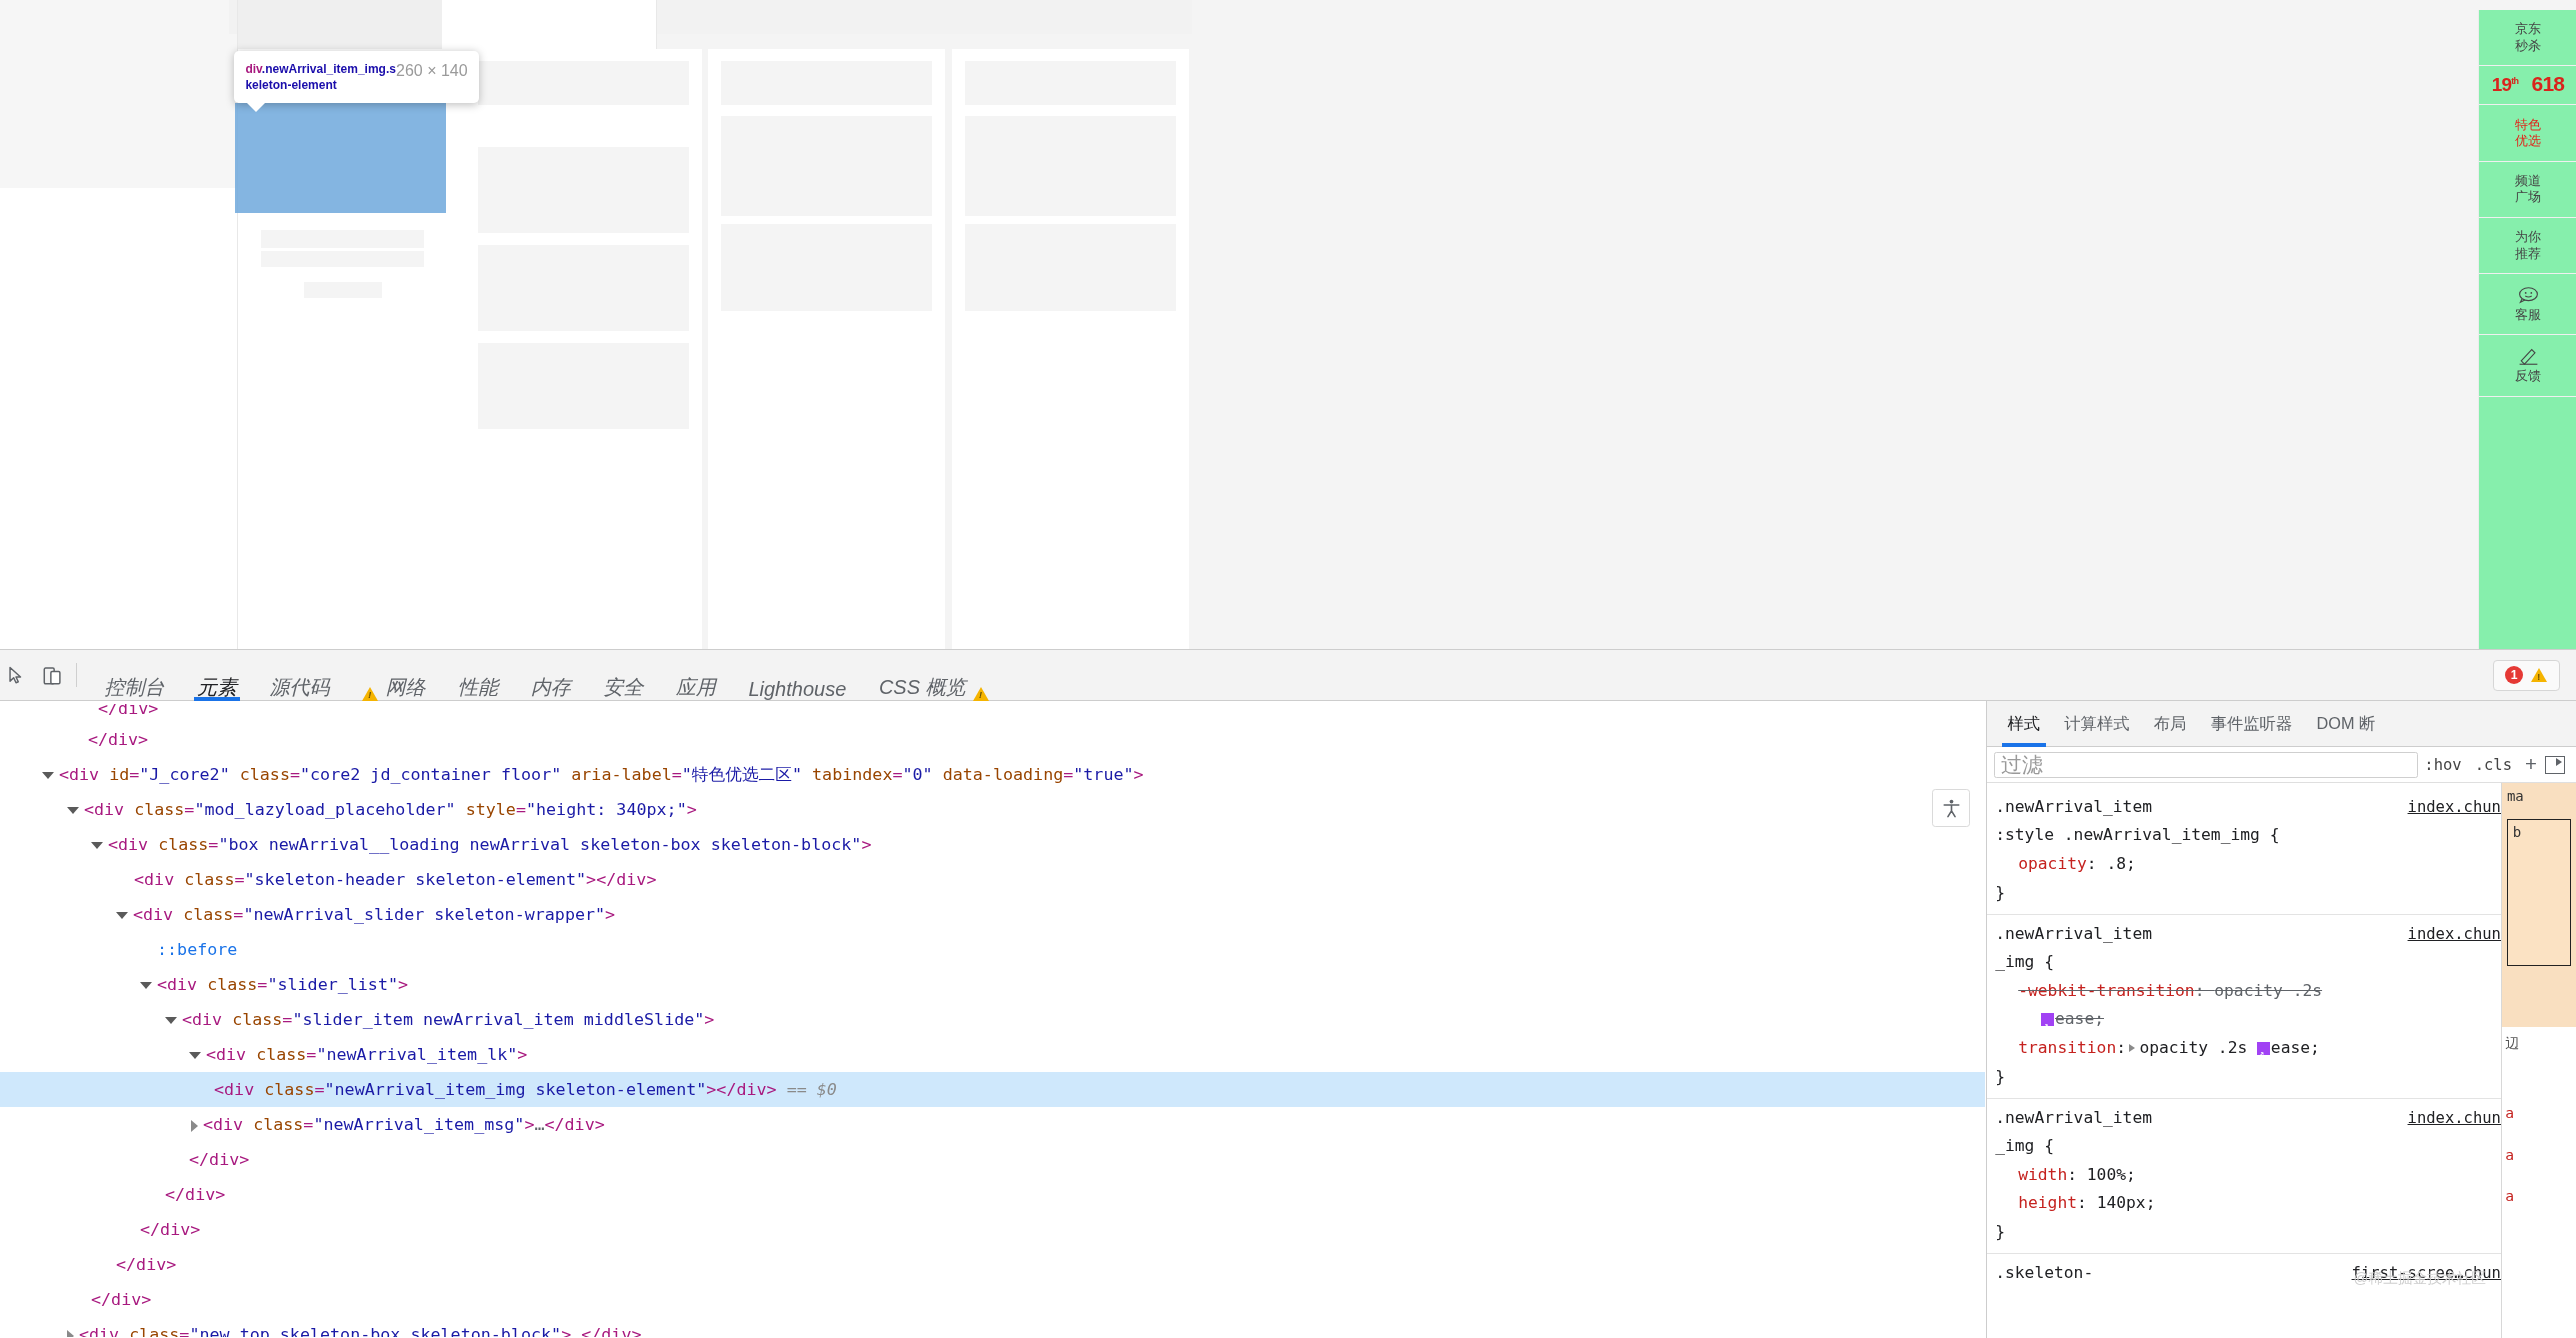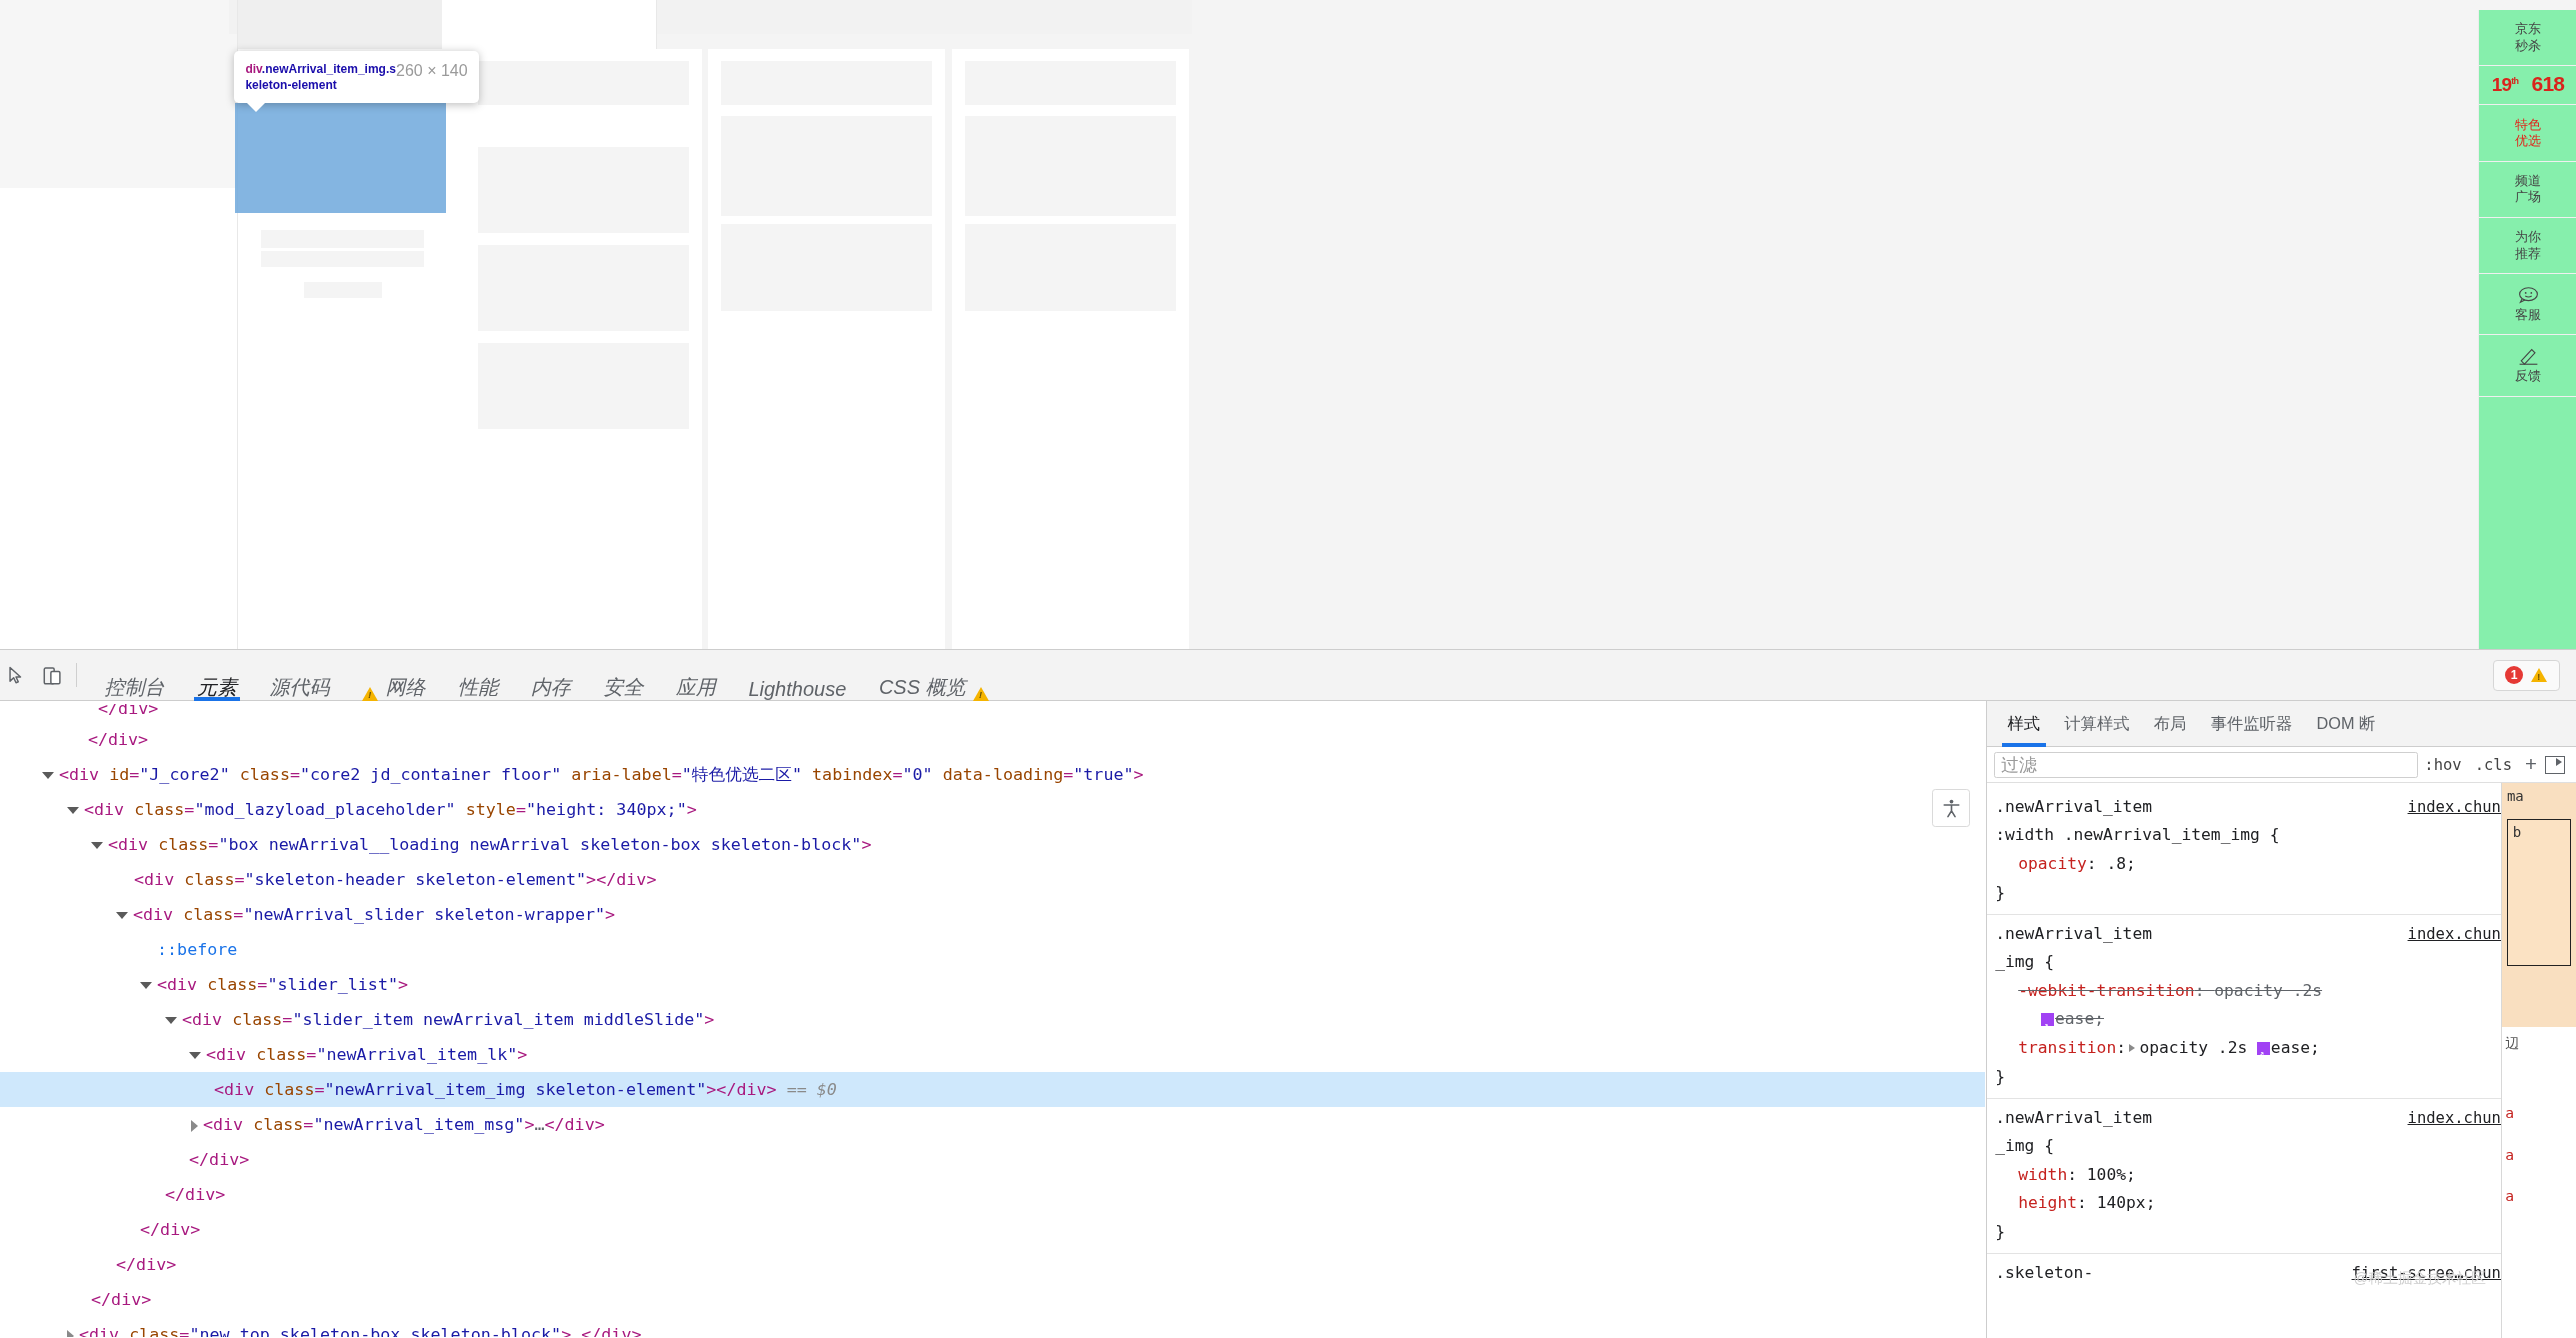--- a/index.html
+++ b/index.html
@@ -315,21 +315,21 @@
     display: flex; align-items: center;
     border-bottom: 0.8px solid #dfdfdf;
     padding: 0 6.5px;
     background: #ffffff;
   }
   #filter-input {
     flex: 1;
     height: 26px;
     border: 0.8px solid #cfcfcf;
     border-radius: 2.4px;
-    font-size: 18px;
+    font-size: 21px;
     color: #9a9a9a;
     padding: 0 6.5px;
     font-family: "Liberation Sans", sans-serif;
     display: flex; align-items: center;
     background: #fff;
   }
   .filter-act {
     font-size: 15.5px; color: #444;
     font-family: "DejaVu Sans Mono", monospace;
     padding: 0 6.5px;
@@ -673,21 +673,21 @@
       <span class="filter-panelicon"></span>
     </div>
 
     <div id="css-rules">
 
       <div class="rule">
         <div class="sel-line">
           <span class="sel-txt">.newArrival_item</span>
           <span class="src-link">index.chunk.css:1</span>
         </div>
-        <div class="sel-txt">:width .newArrival_item_img {</div>
+        <div class="sel-txt">:style .newArrival_item_img {</div>
         <div class="prop"><span class="pname">opacity</span><span class="pval">: </span><span class="pval">.8;</span></div>
         <div>}</div>
       </div>
 
       <div class="rule">
         <div class="sel-line">
           <span class="sel-txt">.newArrival_item</span>
           <span class="src-link">index.chunk.css:1</span>
         </div>
         <div class="sel-txt">_img {</div>

